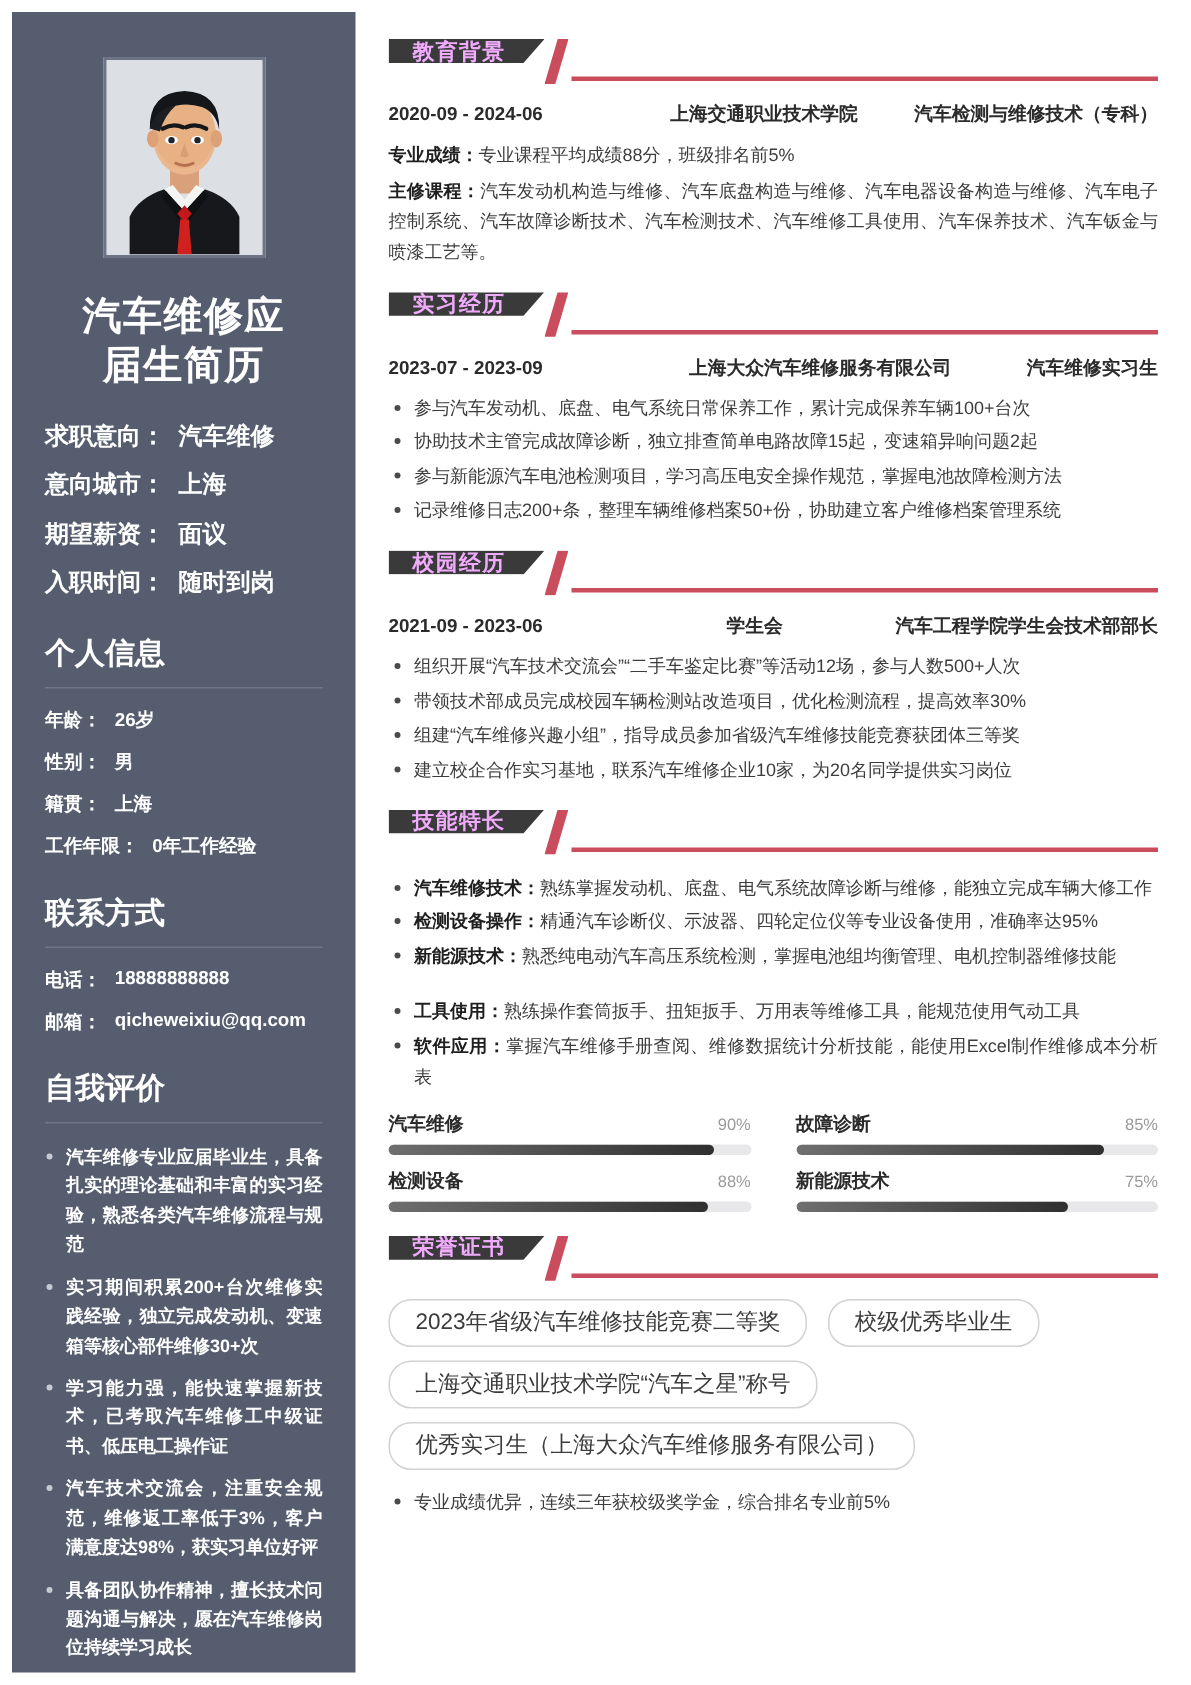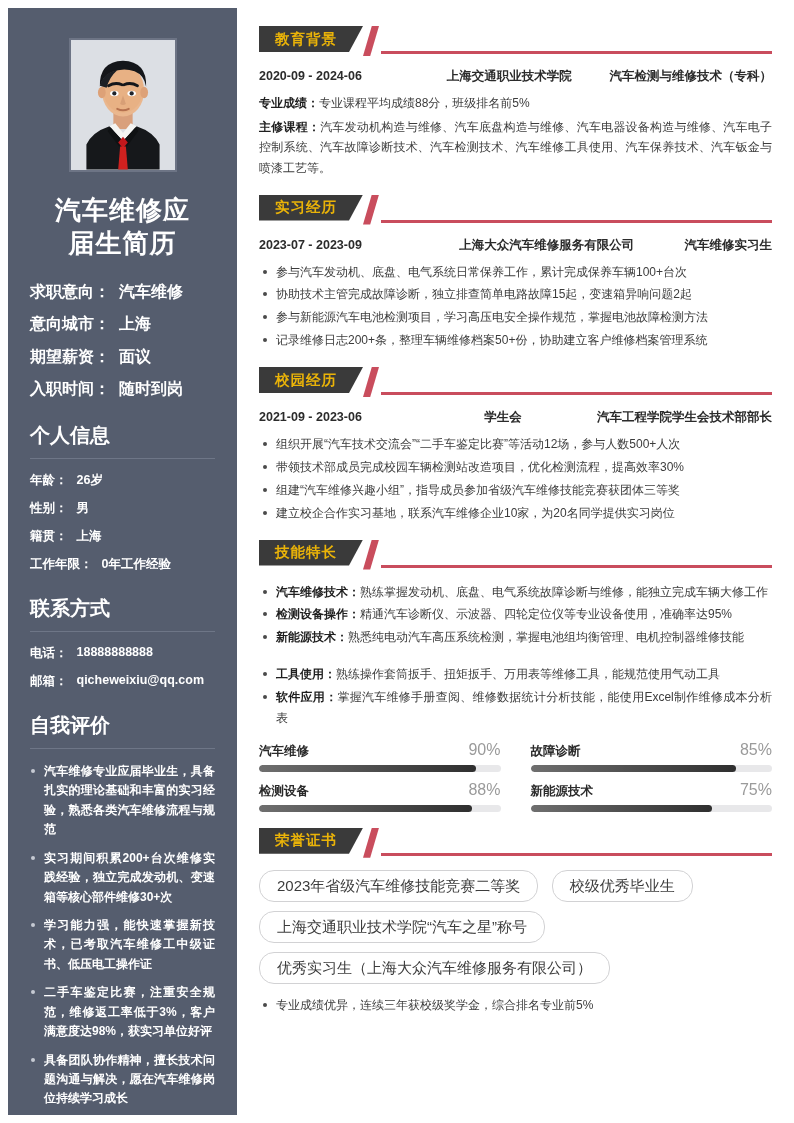--- a/index.html
+++ b/index.html
@@ -100,23 +100,23 @@
 
   .sec { margin-bottom: 16px; }
   .sec-head {
     position: relative;
     height: 30px;
     margin-bottom: 12px;
   }
   .sec-tag {
     position: absolute;
     left: 0; top: 0;
-    height: 26px;
+    height: 16px;
     background: #3a3a3a;
-    color: #eab308;
+    color: #f0abfc;
     font-size: 14.5px;
     font-weight: bold;
     letter-spacing: 1px;
     display: flex;
     align-items: center;
     padding: 0 26px 0 16px;
     clip-path: polygon(0 0, 100% 0, calc(100% - 14px) 100%, 0 100%);
   }
   .sec-slash {
     position: absolute;
@@ -183,21 +183,21 @@
     row-gap: 9px;
     margin-top: 12px;
   }
   .bar-item .bar-top {
     display: flex;
     justify-content: space-between;
     align-items: baseline;
     margin-bottom: 5px;
   }
   .bar-name { font-size: 12.5px; font-weight: bold; color: #2b2b2b; }
-  .bar-pct  { font-size: 16px; color: #9a9a9a; }
+  .bar-pct  { font-size: 11px; color: #9a9a9a; }
   .bar-track {
     height: 7px;
     border-radius: 4px;
     background: #e8e8ea;
     overflow: hidden;
   }
   .bar-fill {
     height: 100%;
     border-radius: 4px;
     background: linear-gradient(90deg, #6f6f6f 0%, #2f2f2f 100%);
@@ -318,21 +318,21 @@
         <span class="v">qicheweixiu@qq.com</span>
       </div>
     </section>
 
     <section class="side-section">
       <div class="side-h">自我评价</div>
       <ul class="eval-list">
         <li>汽车维修专业应届毕业生，具备扎实的理论基础和丰富的实习经验，熟悉各类汽车维修流程与规范</li>
         <li>实习期间积累200+台次维修实践经验，独立完成发动机、变速箱等核心部件维修30+次</li>
         <li>学习能力强，能快速掌握新技术，已考取汽车维修工中级证书、低压电工操作证</li>
-        <li>二手车鉴定比赛，注重安全规范，维修返工率低于3%，客户满意度达98%，获实习单位好评</li>
+        <li>汽车技术交流会，注重安全规范，维修返工率低于3%，客户满意度达98%，获实习单位好评</li>
         <li>具备团队协作精神，擅长技术问题沟通与解决，愿在汽车维修岗位持续学习成长</li>
       </ul>
     </section>
   </aside>
 
   <main class="main">
 
     <section class="sec">
       <div class="sec-head">
         <div class="sec-tag">教育背景</div>

